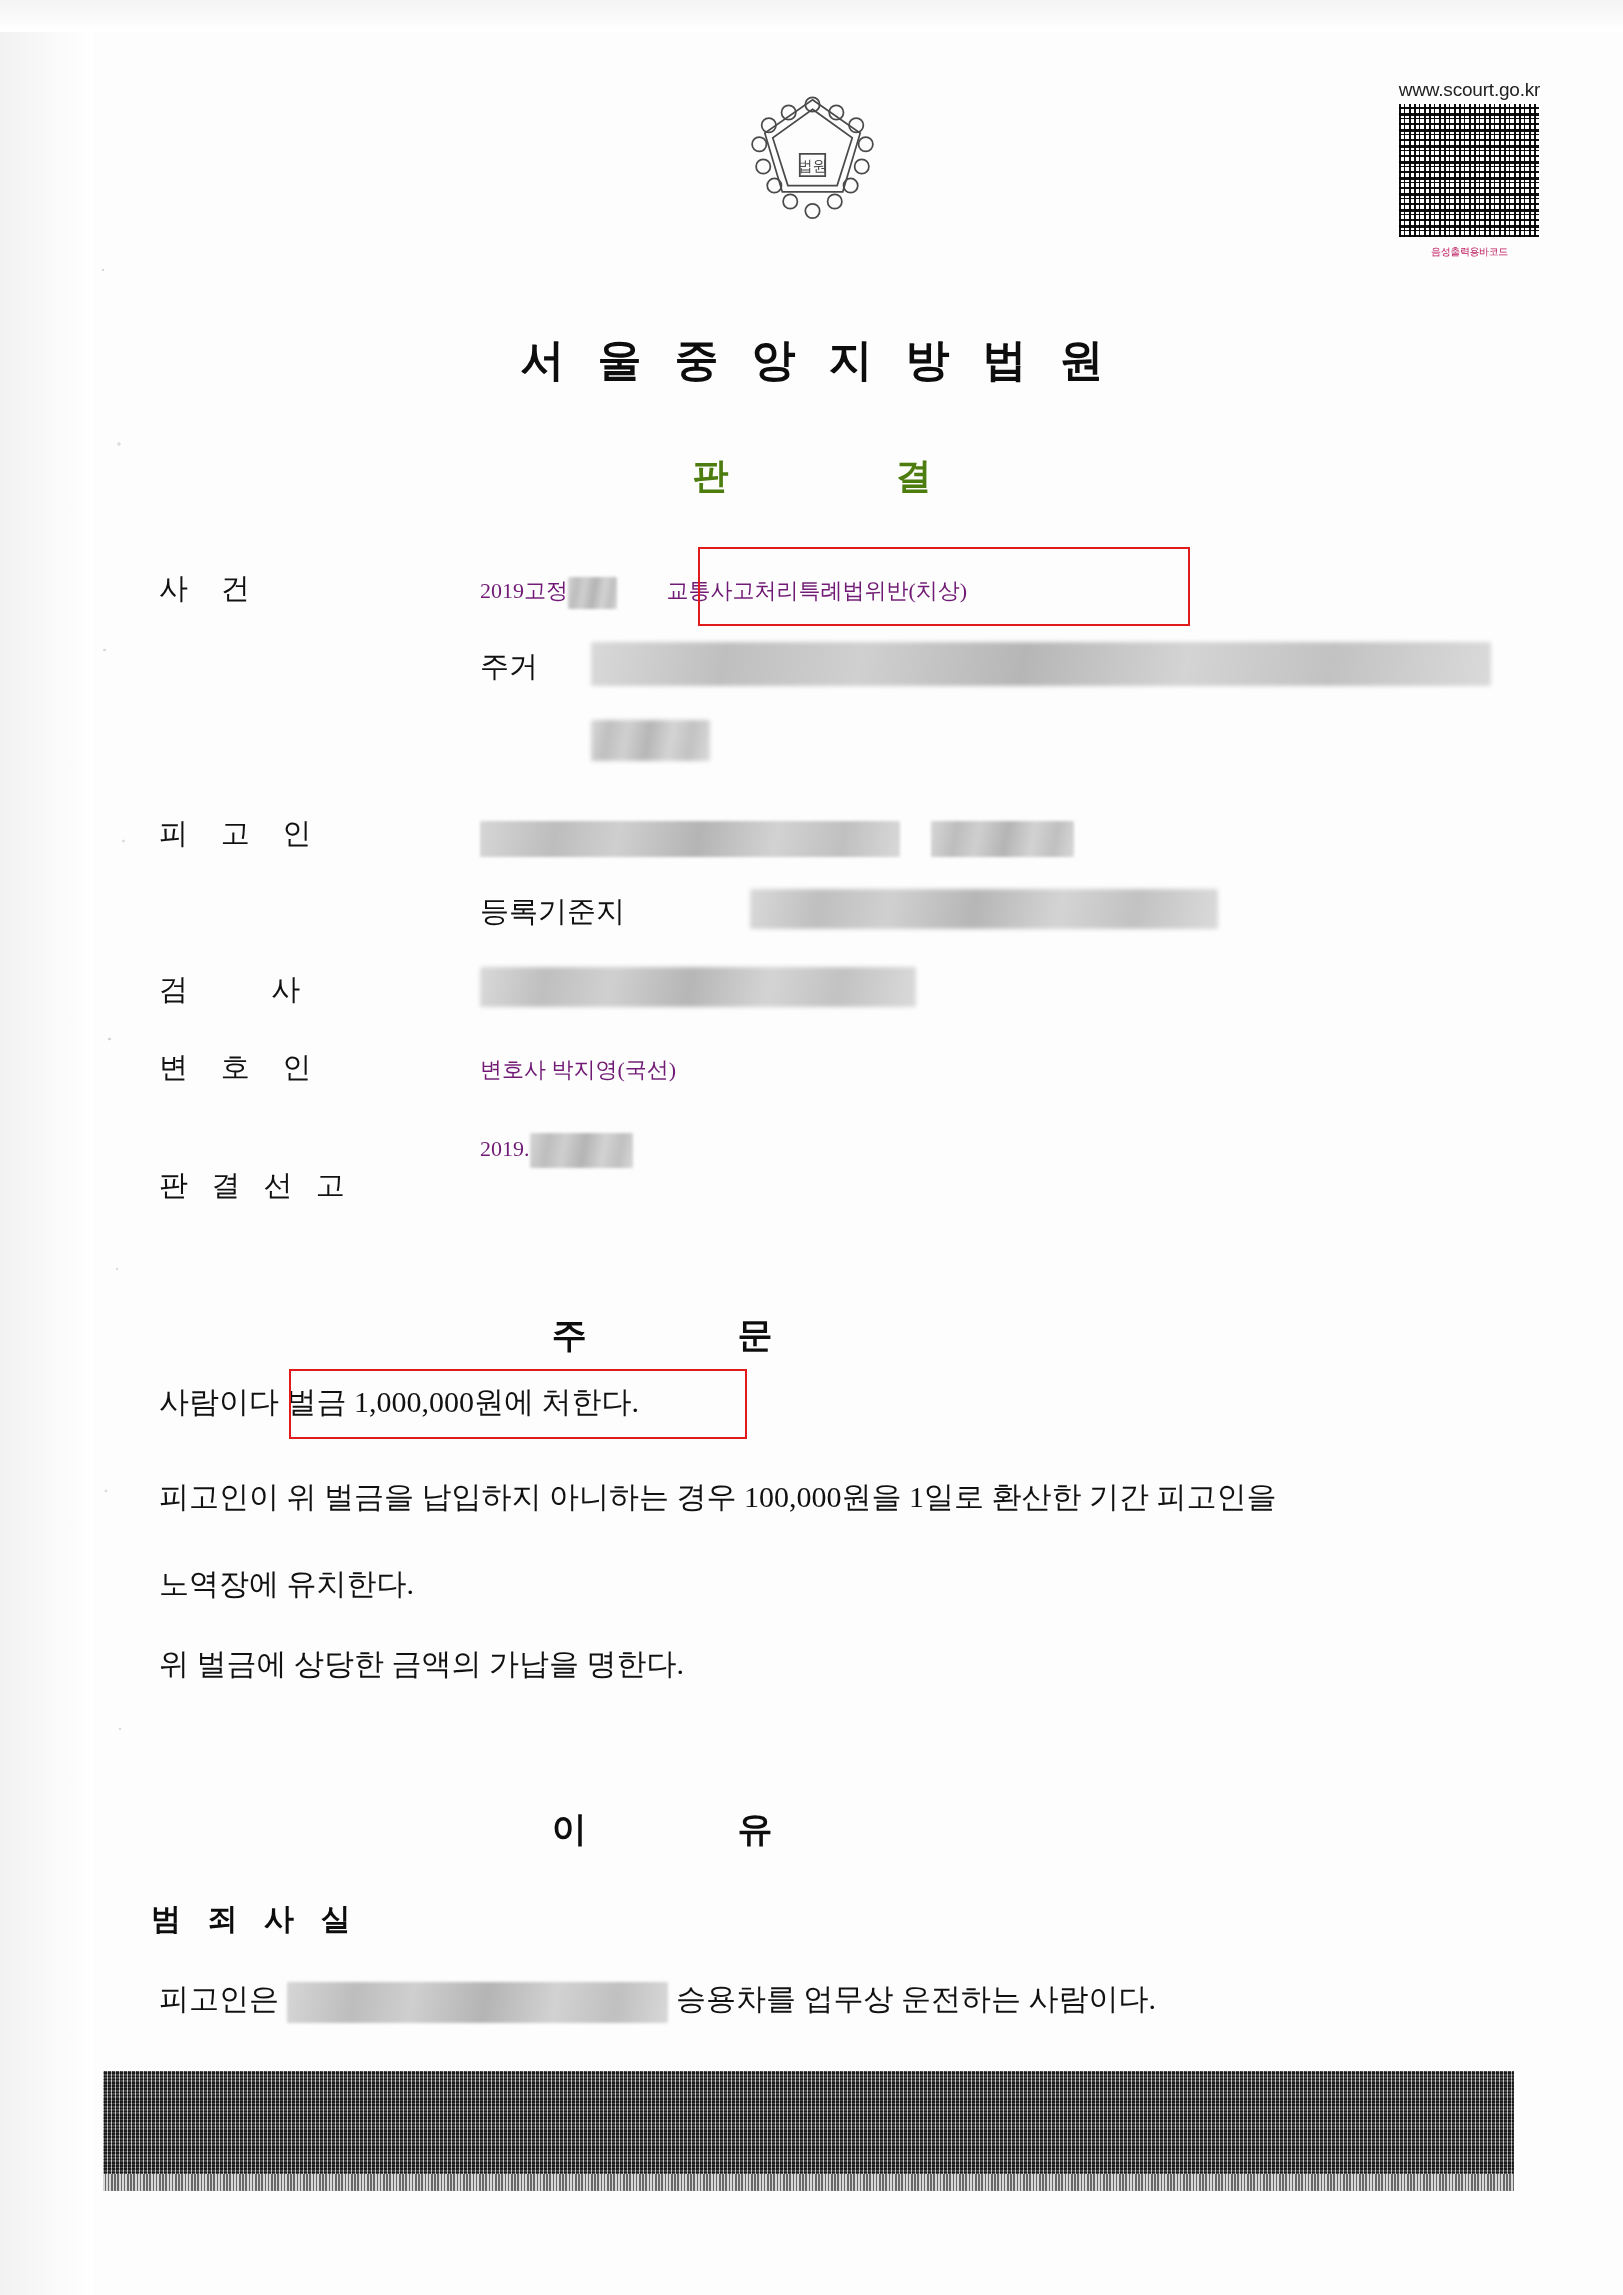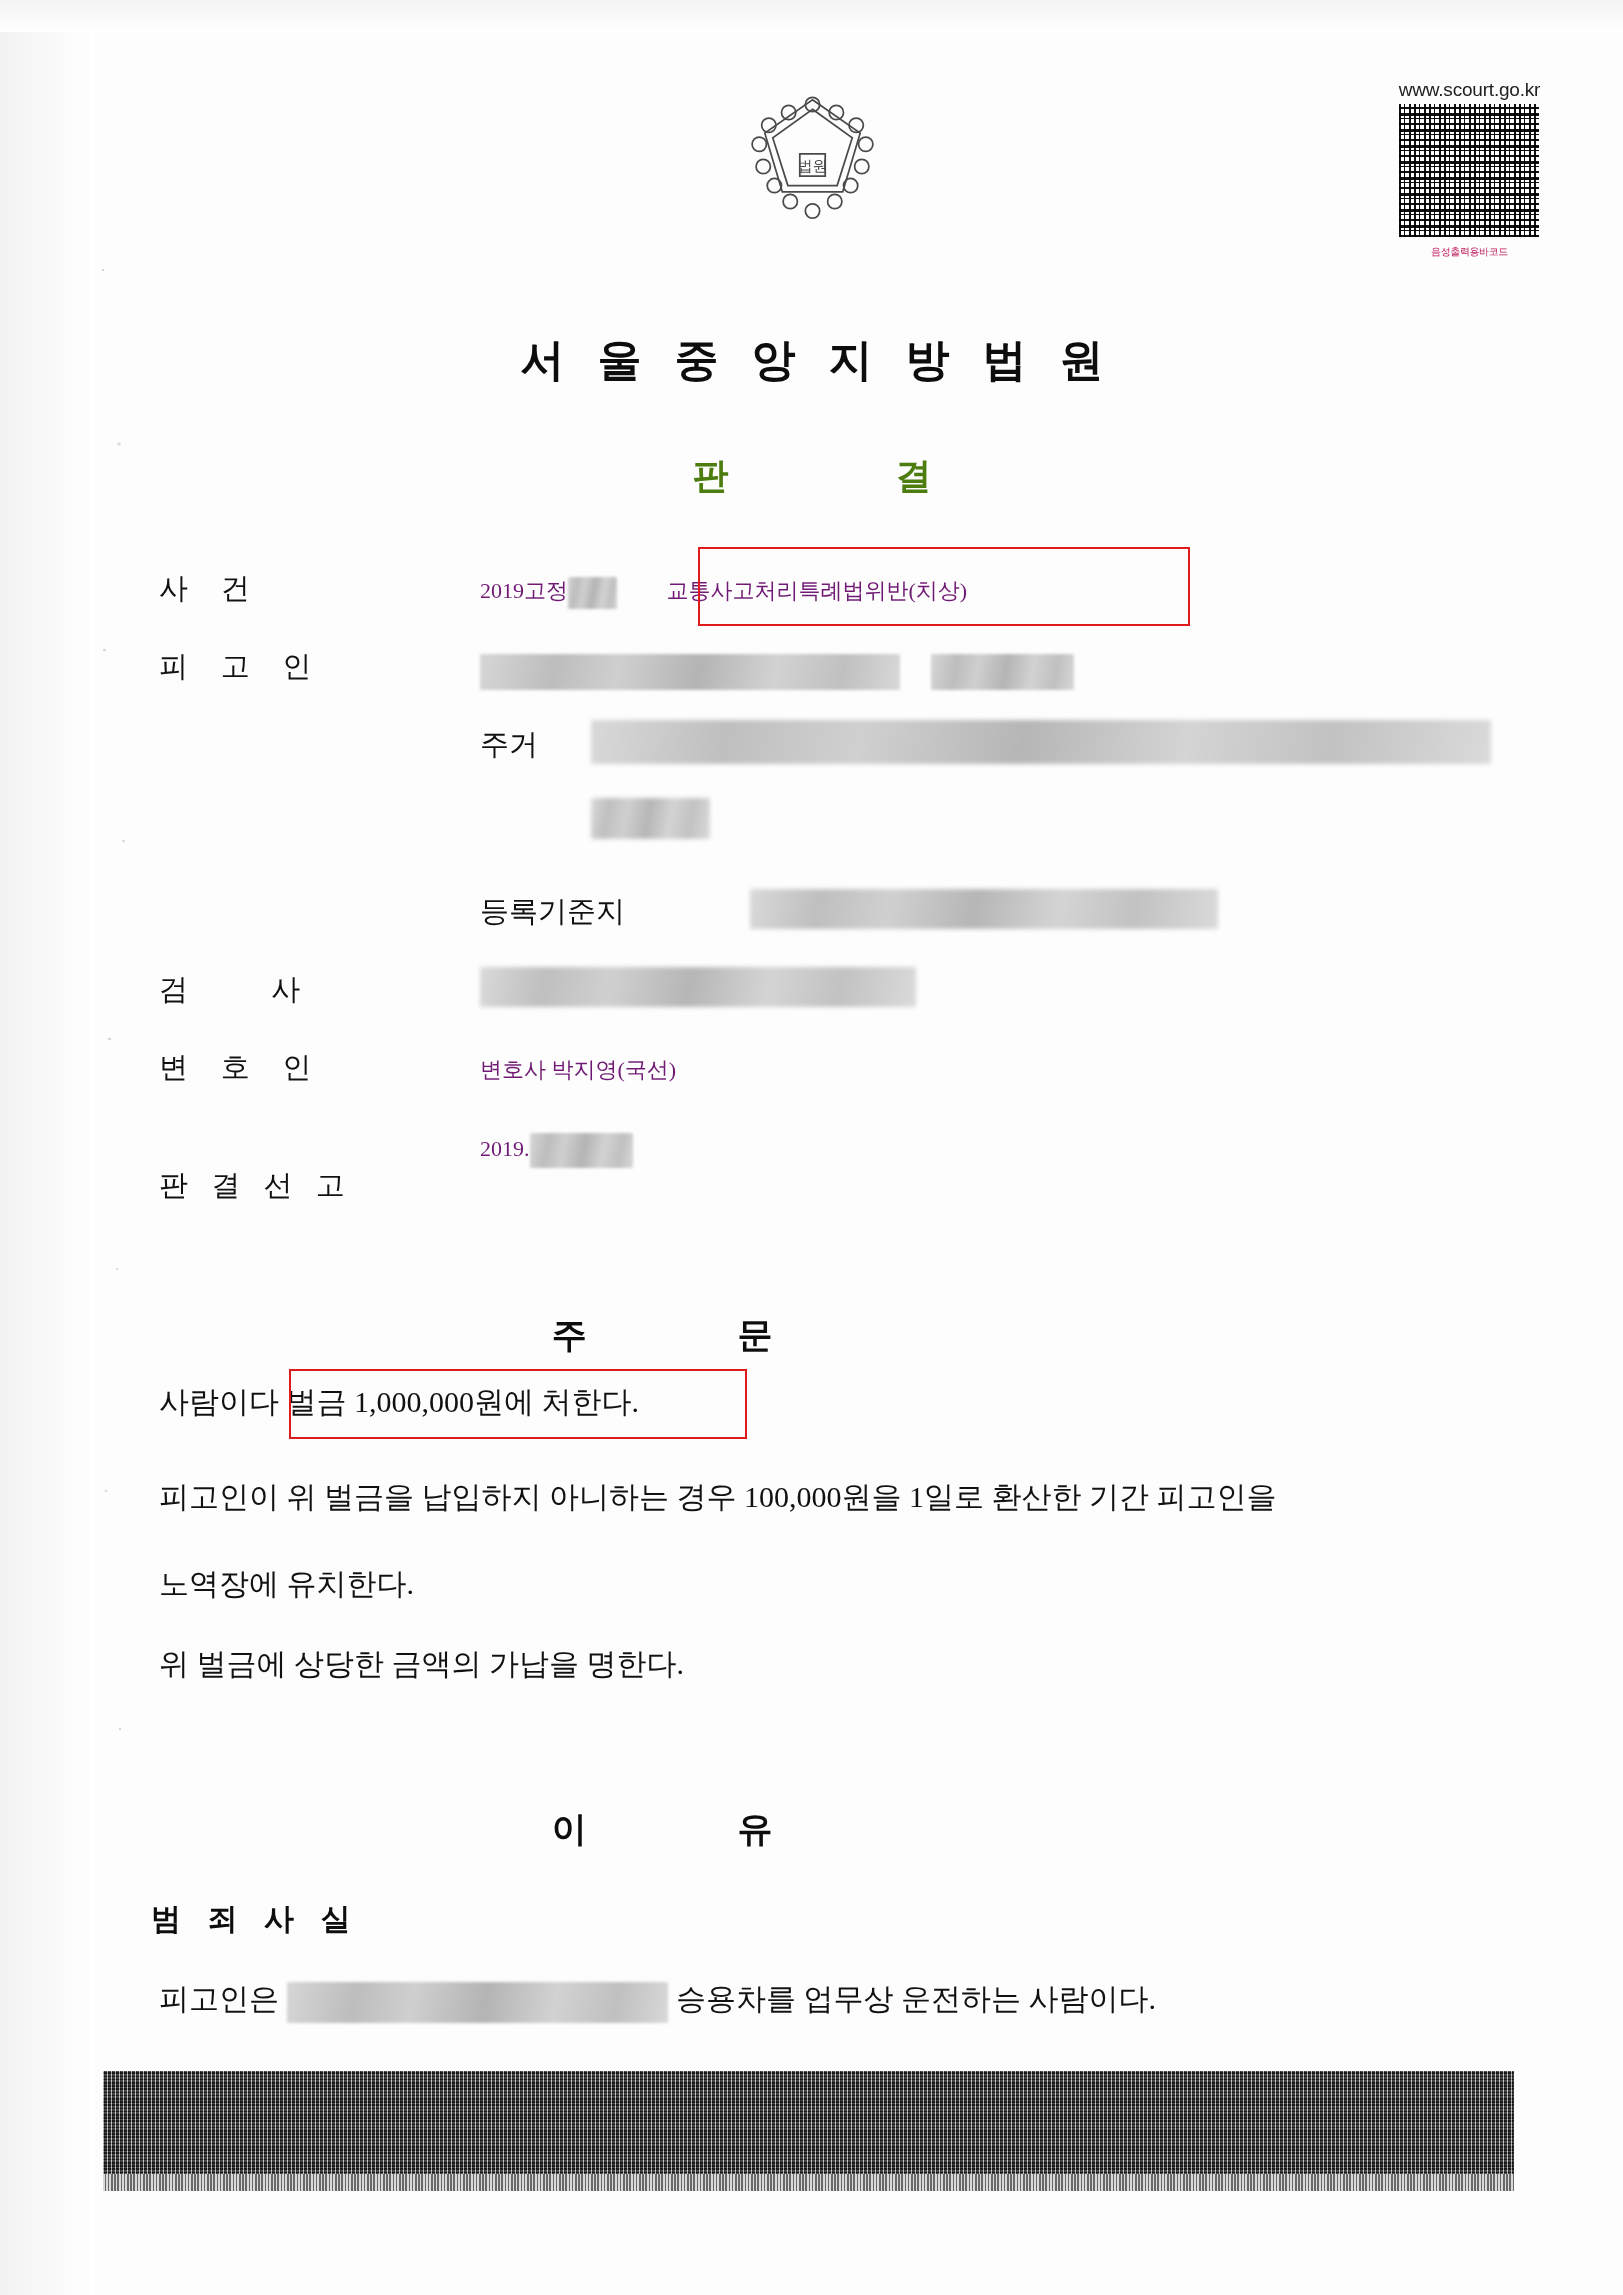--- a/index.html
+++ b/index.html
@@ -279,34 +279,34 @@
   <div class="meta">
 
     <div class="meta-row">
       <div class="meta-label">사      건</div>
       <div class="meta-value">
         <span>2019고정</span><span class="redact" style="width:49px;height:32px;"></span>
         <span style="margin-left:44px;">교통사고처리특례법위반(치상)</span>
       </div>
     </div>
 
+    <div class="meta-row" style="height:167px;">
+      <div class="sub-label" style="top:0;">주거</div>
+      <span class="redact-abs" style="left:432px;top:-4.8px;width:900px;height:44px;"></span>
+      <span class="redact-abs" style="left:432px;top:73px;width:119px;height:41px;"></span>
+    </div>
+
     <div class="meta-row">
       <div class="meta-label">피 고 인</div>
       <div class="meta-value">
         <span class="redact" style="width:420px;height:36px;"></span>
         <span class="redact" style="width:143px;height:36px;margin-left:25px;"></span>
       </div>
     </div>
 
-    <div class="meta-row" style="height:167px;">
-      <div class="sub-label" style="top:0;">주거</div>
-      <span class="redact-abs" style="left:432px;top:-4.8px;width:900px;height:44px;"></span>
-      <span class="redact-abs" style="left:432px;top:73px;width:119px;height:41px;"></span>
-    </div>
-
     <div class="meta-row">
       <div class="sub-label" style="top:0;">등록기준지</div>
       <span class="redact-abs" style="left:591px;top:-3.2px;width:468px;height:40px;"></span>
     </div>
 
     <div class="meta-row">
       <div class="meta-label spread-3">검      사</div>
       <span class="redact-abs" style="left:321px;top:-3.2px;width:436px;height:40px;"></span>
     </div>
 

